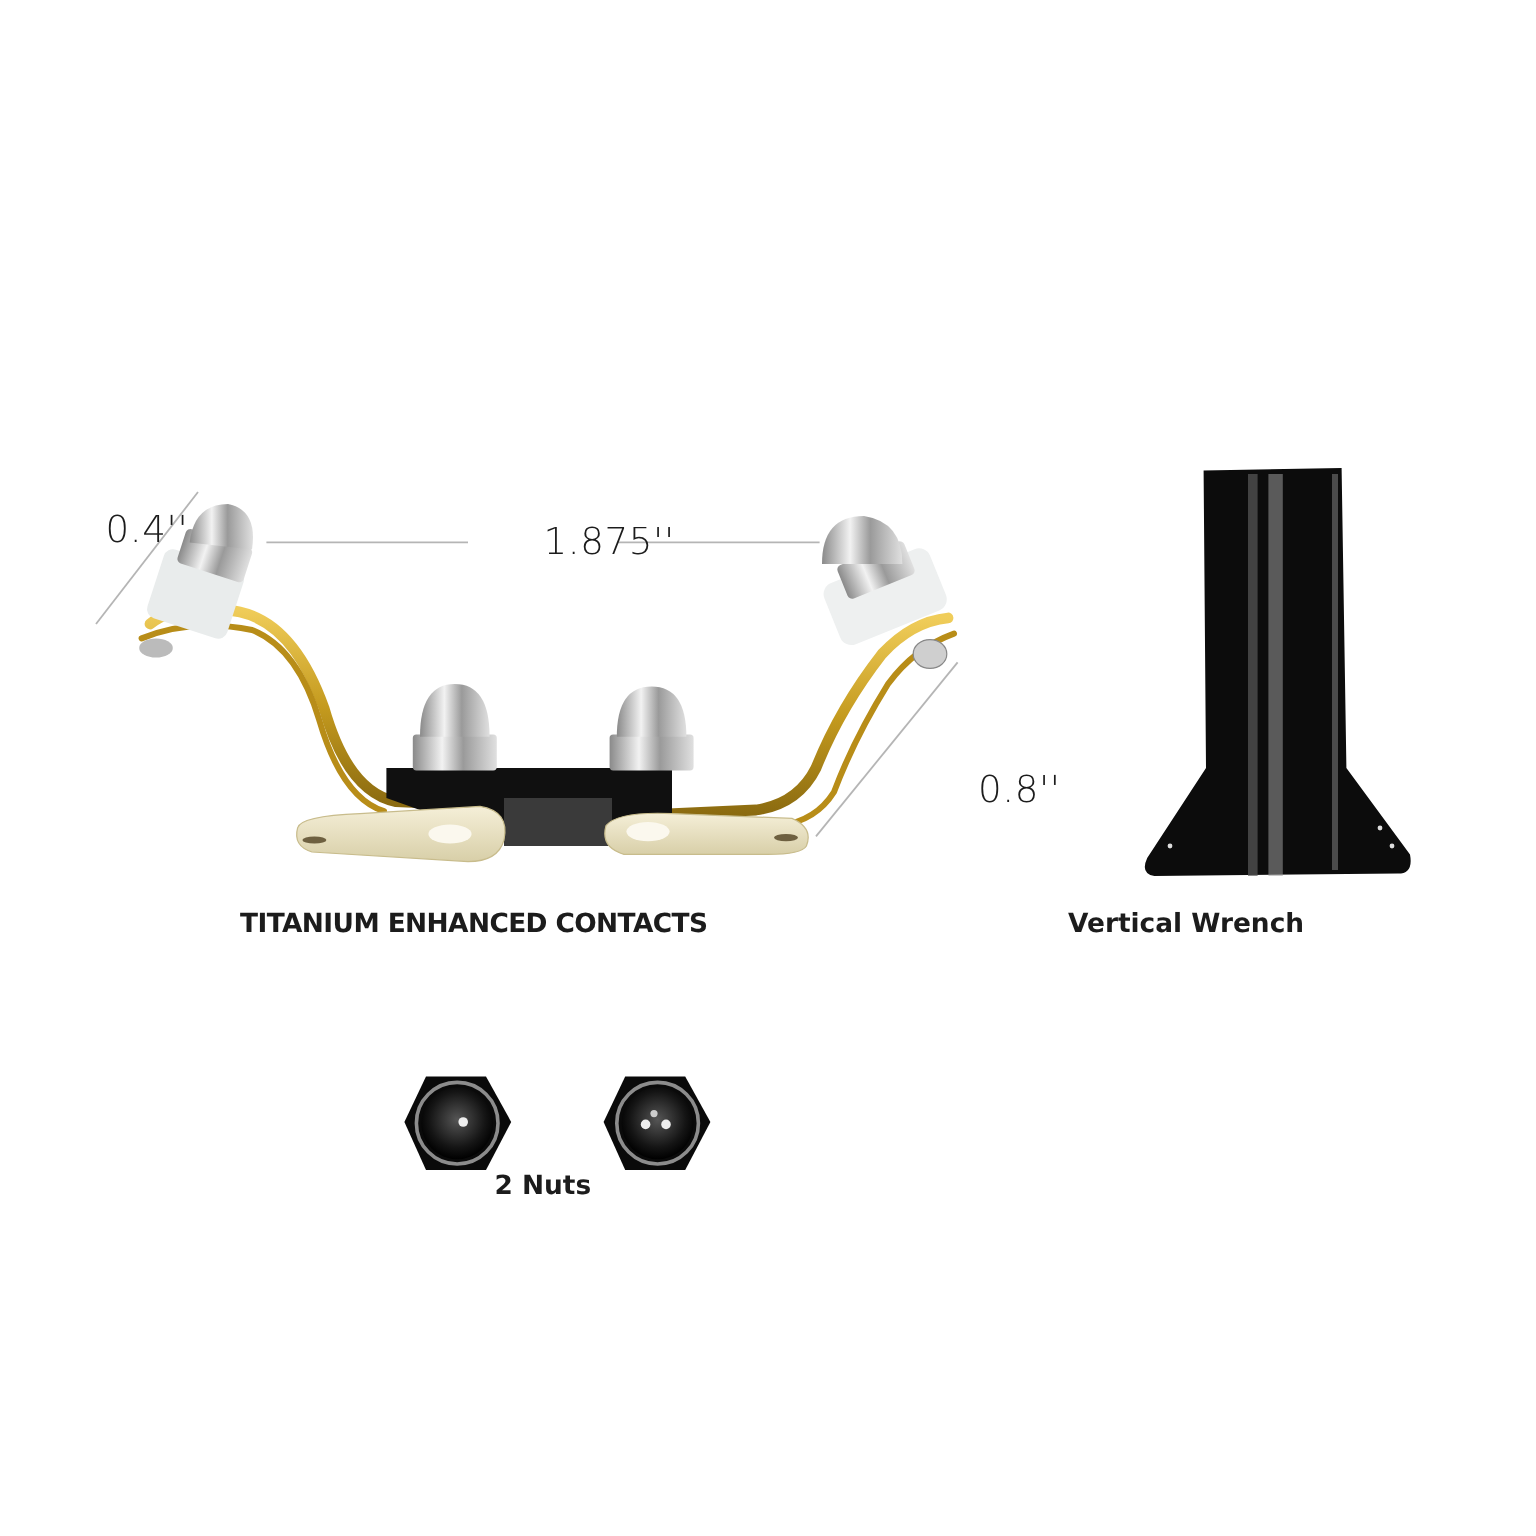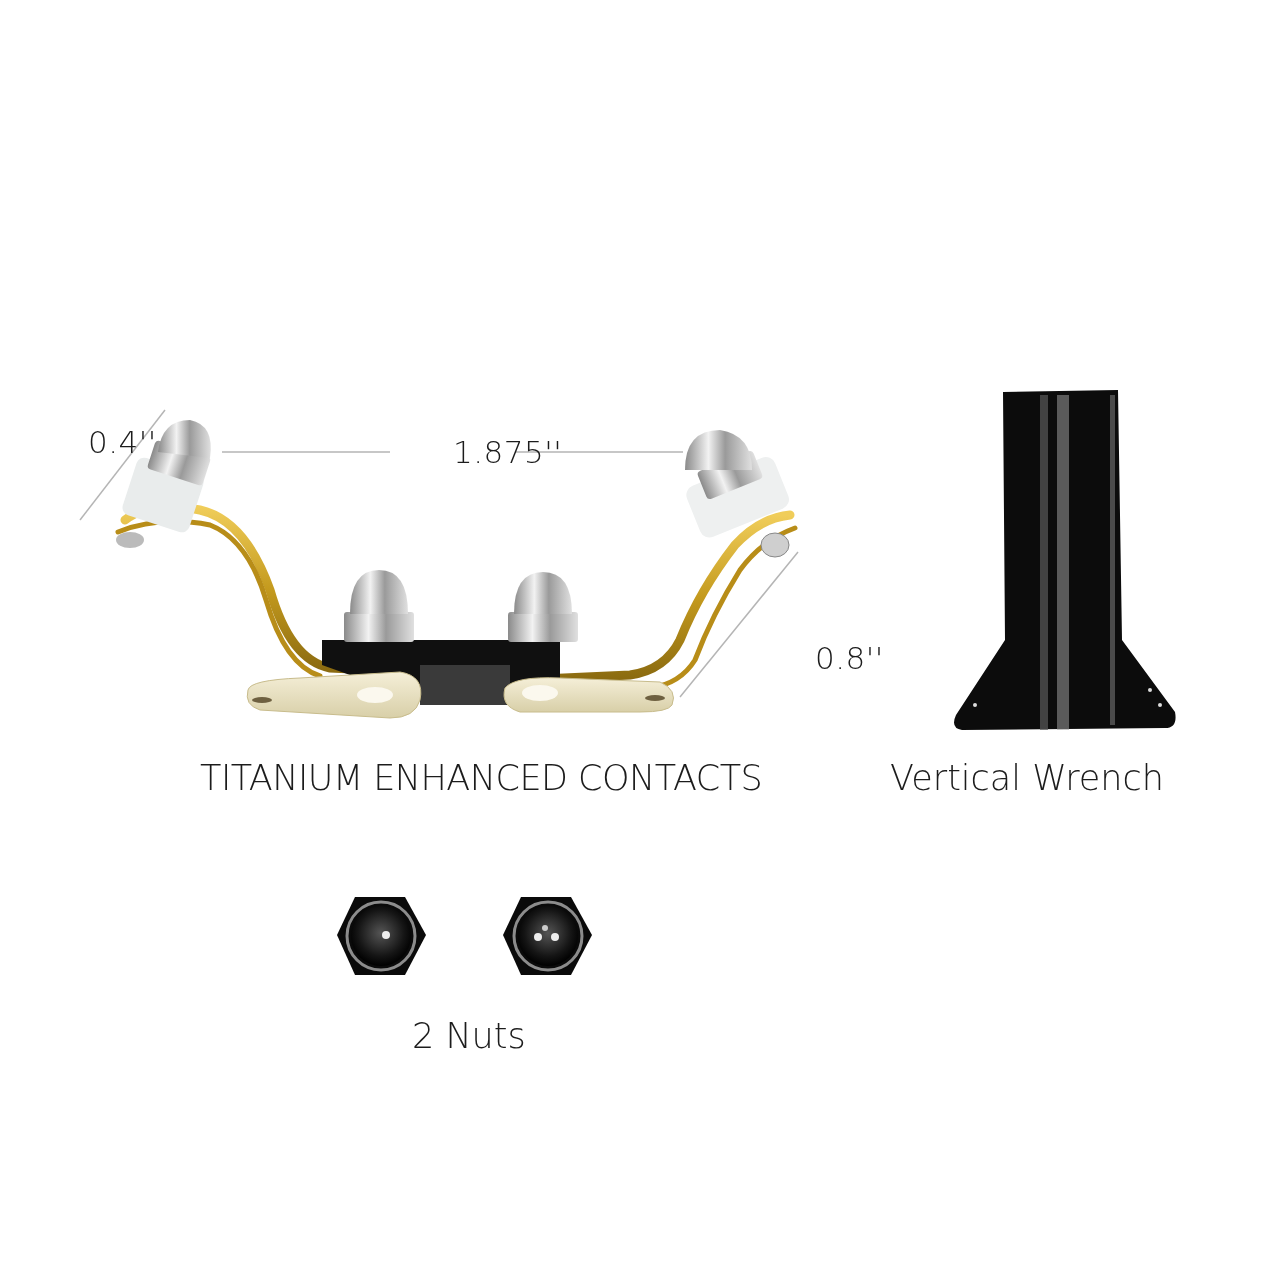--- a/index.html
+++ b/index.html
@@ -1,21 +1,21 @@
 <!DOCTYPE html>
 <html><head>
   <meta charset="utf-8">
   <style>
     html, body { margin: 0; padding: 0; background: #ffffff; }
     body { width: 1280px; height: 1280px; position: relative; overflow: hidden;
            font-family: "DejaVu Sans", "Liberation Sans", sans-serif; color: #1a1a1a; }
     .abs { position: absolute; }
     .label { font-weight: 300; color: #1c1c1c; white-space: nowrap; }
     .dim { font-size: 31px; letter-spacing: 0.5px; margin-left: 48px; }
-    .caption { font-size: 35px; }
+    .caption { font-size: 22px; font-weight: bold; }
     svg { position: absolute; left: 0; top: 0; }
   </style>
 </head>
 <body>
 
 <svg width="1280" height="1280" viewBox="0 0 1280 1280">
   <defs>
     <linearGradient id="chrome" x1="0" y1="0" x2="1" y2="0">
       <stop offset="0" stop-color="#8a8a8a"></stop>
       <stop offset="0.35" stop-color="#f2f2f2"></stop>
@@ -111,13 +111,13 @@
     <circle cx="545" cy="928" r="3" fill="#ccc"></circle>
   </g>
 </svg>
 
 <div class="abs label dim" style="left:40px; top:424px;">0.4''</div>
 <div class="abs label dim" style="left:405px; top:434px;text-align:center;">1.875''</div>
 <div class="abs label dim" style="left:767px; top:640px;">0.8''</div>
 
 <div class="abs label caption" style="left:200px; top:758px; letter-spacing:-0.5px;">TITANIUM ENHANCED CONTACTS</div>
 <div class="abs label caption" style="left:890px; top:758px;">Vertical Wrench</div>
-<div class="abs label caption" style="left:412px; top:1016px;">2 Nuts</div>
+<div class="abs label caption" style="left:412px; top:976px;">2 Nuts</div>
 
 </body></html>

